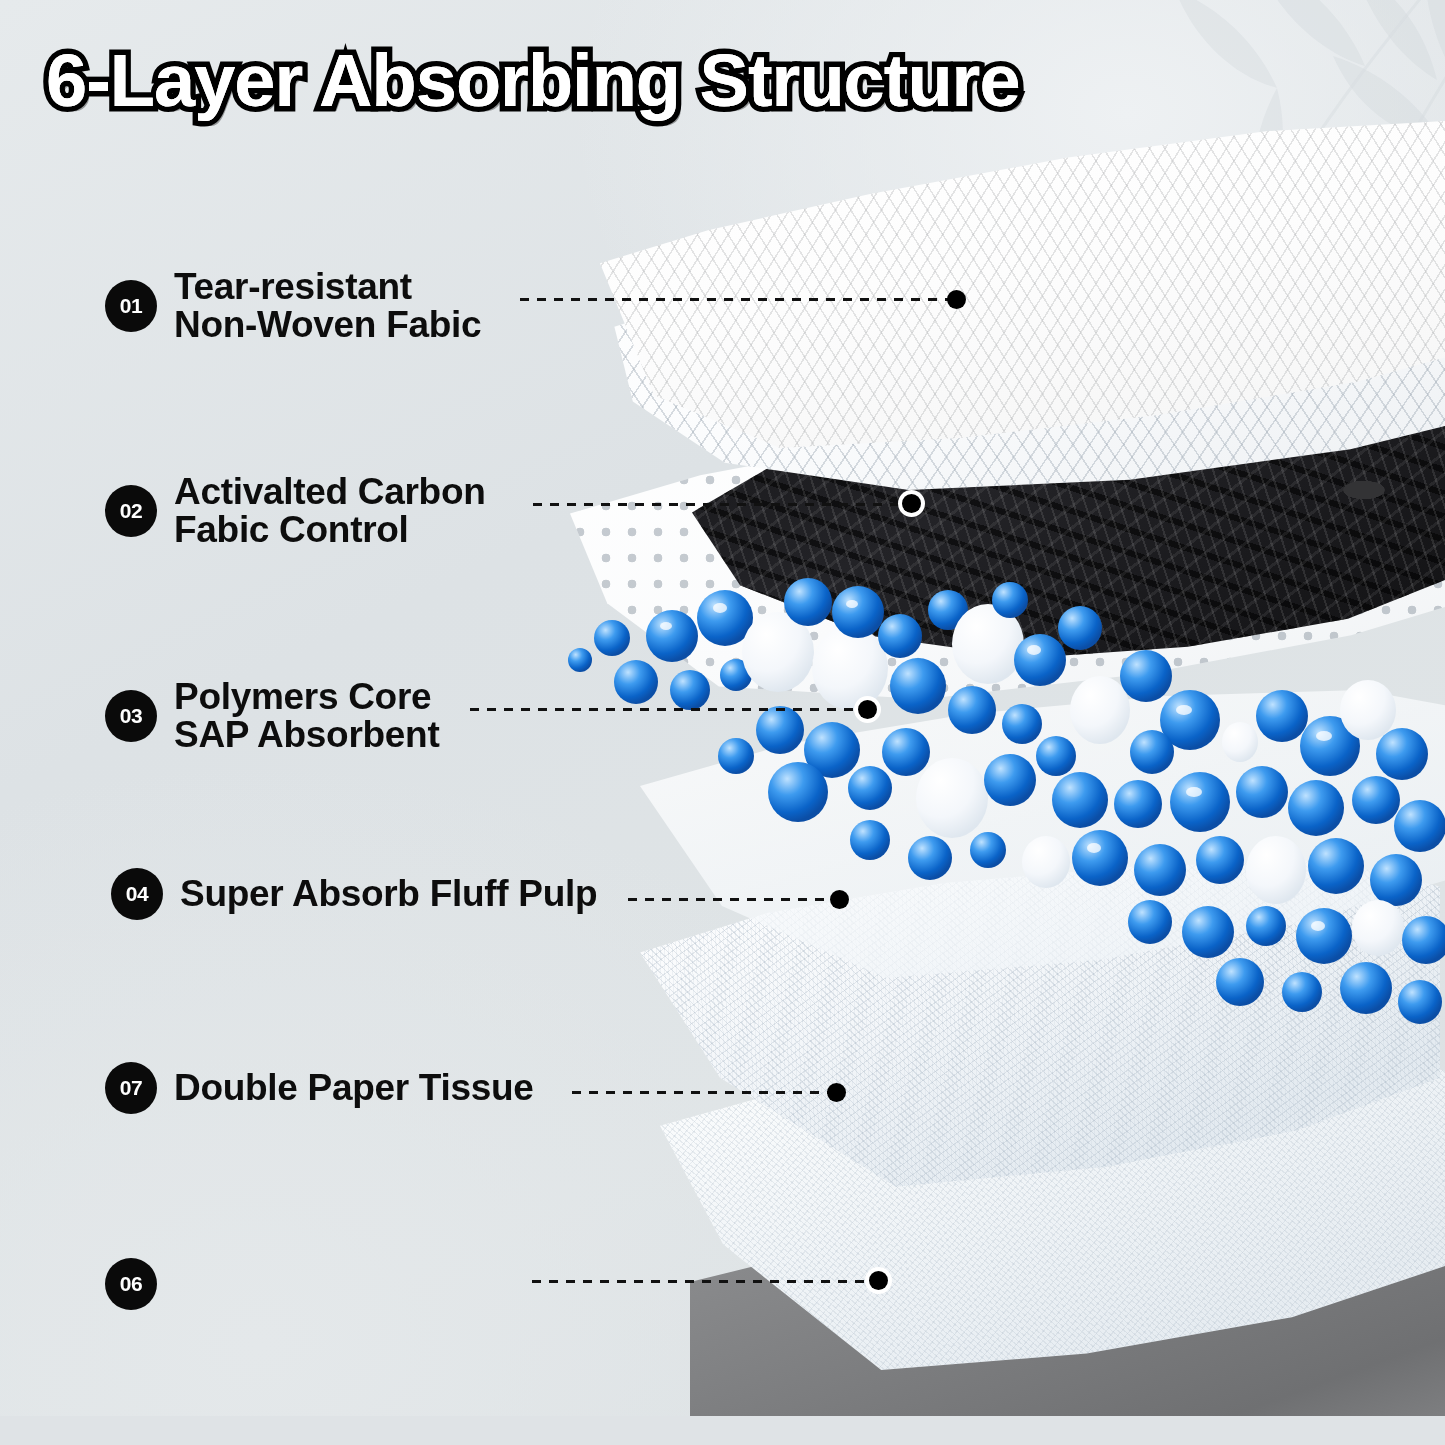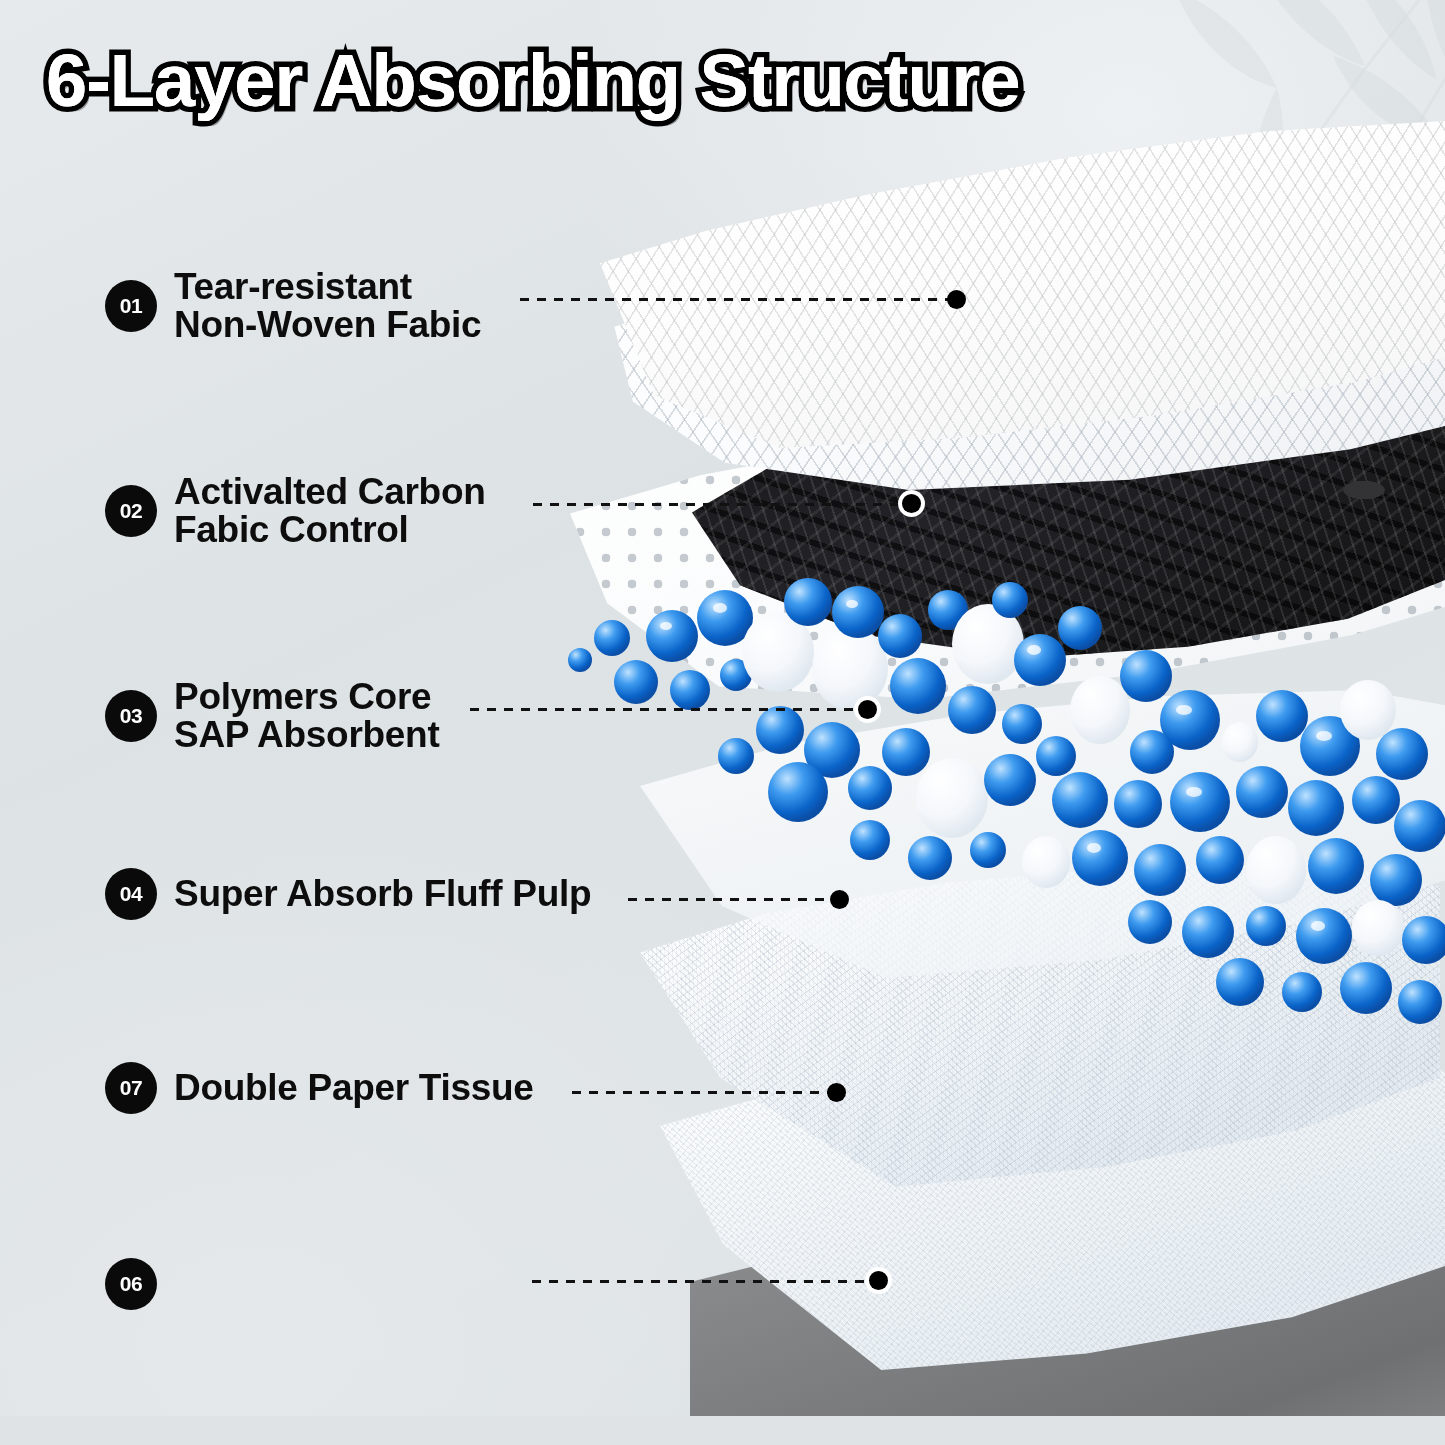--- a/index.html
+++ b/index.html
@@ -301,21 +301,21 @@
       <div class="dot ringed" style="left: 902px; top: 494px;"></div>
       <div class="callout" style="left: 105px; top: 678px;">
         <div class="badge">03</div>
         <div class="ltext">
           <span class="l2ln">Polymers Core</span>
           <span class="l2ln">SAP Absorbent</span>
         </div>
       </div>
       <div class="lead" style="left: 470px; top: 708px; width: 392px;"></div>
       <div class="dot ringed" style="left: 858px; top: 700px;"></div>
-      <div class="callout" style="left: 105px; top: 868px;">
+      <div class="callout" style="left: 111px; top: 868px;">
         <div class="badge">04</div>
         <div class="ltext">
           <span class="l2ln">Super Absorb Fluff Pulp</span>
         </div>
       </div>
       <div class="lead" style="left: 628px; top: 898px; width: 205px;"></div>
       <div class="dot" style="left: 830px; top: 890px;"></div>
       <div class="callout" style="left: 105px; top: 1062px;">
         <div class="badge">07</div>
         <div class="ltext">

